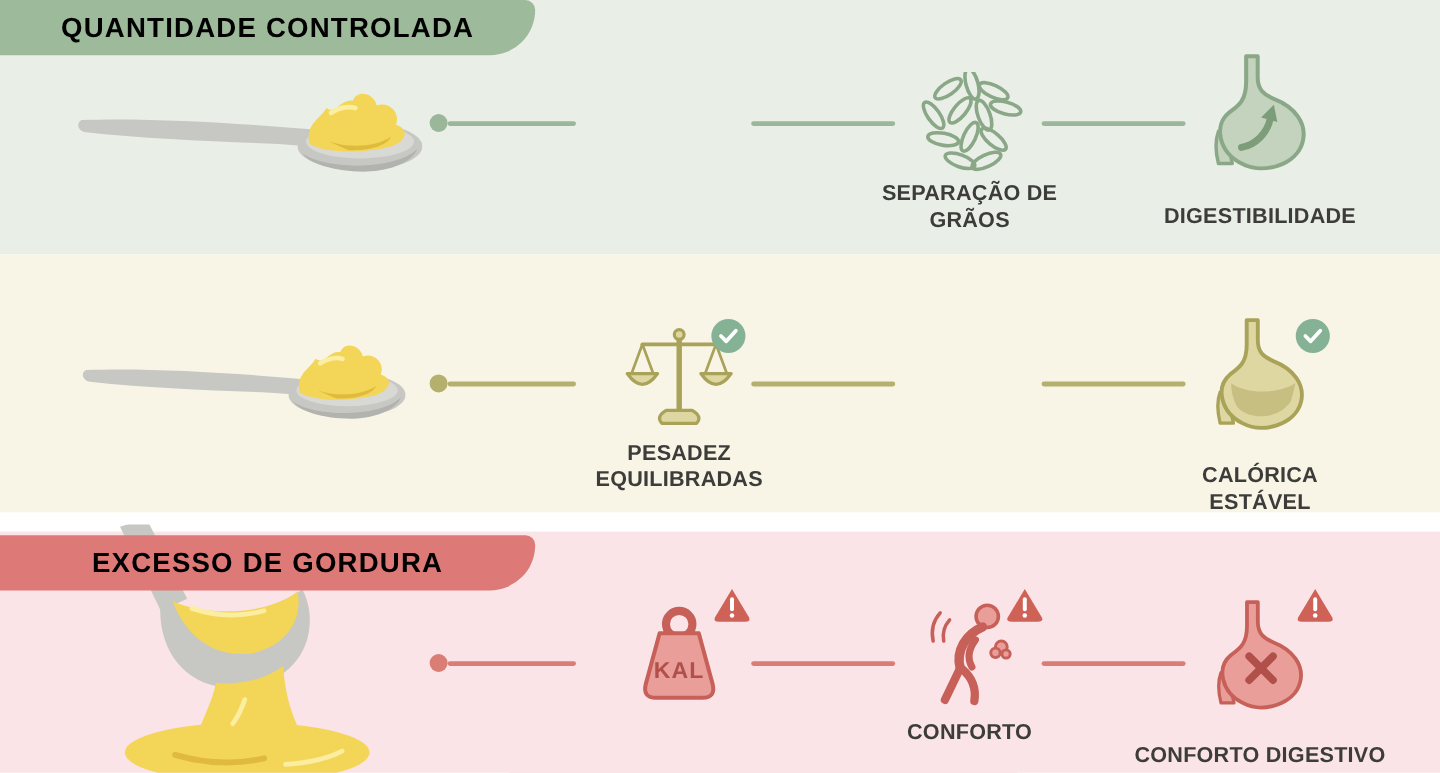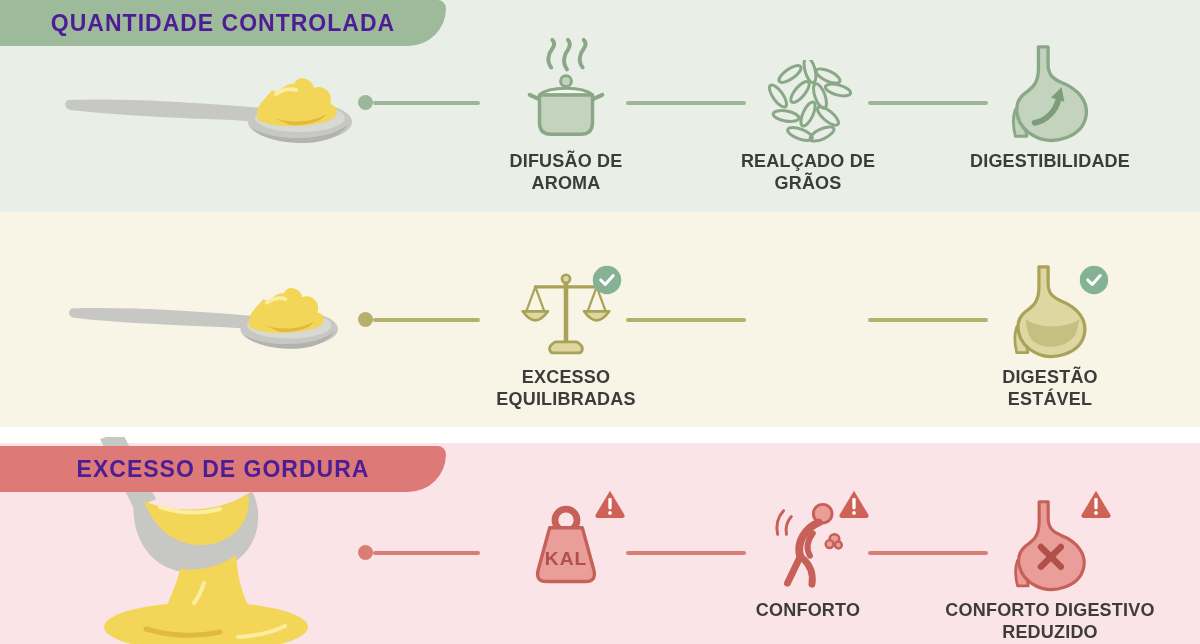--- a/index.html
+++ b/index.html
@@ -14,40 +14,40 @@
 
   .banner{
     position:absolute;left:0;top:0;width:446px;height:46px;
     background:var(--banner);
     border-radius:0 10px 46px 0;
     display:flex;align-items:center;justify-content:center;
     z-index:3;
   }
   .band3 .banner{top:3px;}
   .banner-text{
-    color:#4c1d95;font-weight:bold;font-size:23px;letter-spacing:1px;
+    color:#000000;font-weight:bold;font-size:23px;letter-spacing:1px;
     text-transform:uppercase;
   }
 
   .illus{position:absolute;z-index:2;}
   .spoon1{left:62px;top:68px;}
   .spoon2{left:66px;top:66px;}
   .ladle{left:88px;top:-6px;}
 
   .dot{position:absolute;width:15px;height:15px;border-radius:50%;background:var(--line);}
   .seg{position:absolute;height:3.5px;border-radius:2px;background:var(--line);}
   .sA{left:373px;width:107px;}
   .sB{left:626px;width:120px;}
   .sC{left:868px;width:120px;}
   .band1 .seg{top:101px;} .band1 .dot{left:358px;top:95px;}
   .band2 .seg{top:106px;} .band2 .dot{left:358px;top:100px;}
   .band3 .seg{top:108px;} .band3 .dot{left:358px;top:102px;}
 
   .item{position:absolute;width:240px;display:flex;flex-direction:column;align-items:center;}
-  .i1{left:446px;} .i2{left:688px;} .i3{left:930px;}
+  .i1{left:446px;} .i2{left:688px;} .i3{left:930px;gap:19px;}
   .band1 .item{top:40px;} .band1 .icon-wrap{height:104px;}
   .band2 .item{top:56px;} .band2 .icon-wrap{height:92px;}
   .band3 .item{top:54px;} .band3 .icon-wrap{height:96px;text-align:right;}
   .icon-wrap{position:relative;display:flex;align-items:flex-end;justify-content:center;}
   .label{
     margin-top:7px;font-weight:bold;font-size:18px;line-height:1.22;
     color:#3c3c3a;text-align:center;white-space:pre-line;letter-spacing:.2px;
   }
 
   .badge{position:absolute;}
@@ -82,61 +82,41 @@
       <path class="butter" d="M196 52 C192 36 204 32 210 22 C218 28 222 14 232 16 C236 6 250 10 252 20 C262 16 272 26 268 36 C280 40 276 50 264 54 C240 60 210 60 196 52 Z"></path>
       <path class="butter-sh" d="M212 50 C230 56 252 54 264 46 C260 54 244 58 228 57 Z"></path>
       <path class="butter-hl" stroke-width="4" d="M214 26 C220 22 228 20 234 22"></path>
     </svg>
 
     <span class="dot"></span>
     <span class="seg sA"></span>
     <span class="seg sB"></span>
     <span class="seg sC"></span>
 
-    <div class="item i1">
-      <div class="icon-wrap">
-        <svg width="100" height="108" viewBox="0 0 100 110">
-          <g class="s" stroke-width="4">
-            <path d="M35 32 C30 26 32 18 36 13 C39 9 38 6 36 4"></path>
-            <path d="M51 34 C46 27 48 19 52 14 C55 9 54 6 52 4"></path>
-            <path d="M67 32 C62 26 64 18 68 13 C71 9 70 6 68 4"></path>
-          </g>
-          <circle class="f" cx="50" cy="46" r="5.5" stroke-width="3"></circle>
-          <path class="fw" stroke-width="3" d="M23 60 C33 51 67 51 77 60 Z"></path>
-          <path class="f" stroke-width="3.5" d="M23 60 L23 88 Q23 100 35 100 L65 100 Q77 100 77 88 L77 60 Z"></path>
-          <g class="s" stroke-width="4">
-            <path d="M22 64 L13 60"></path>
-              <path d="M78 64 L87 60"></path>
-          </g>
-        </svg>
-      </div>
-      <div class="label">DIFUSÃO DE
-AROMA</div>
-    </div>
 
     <div class="item i2">
       <div class="icon-wrap">
         <svg width="96" height="84" viewBox="0 0 96 84">
           <g class="s" stroke-width="3">
             <ellipse cx="30" cy="14" rx="13" ry="5" transform="rotate(-35 30 14)"></ellipse>
             <ellipse cx="50" cy="10" rx="13" ry="5" transform="rotate(75 50 10)"></ellipse>
             <ellipse cx="68" cy="16" rx="13" ry="5" transform="rotate(25 68 16)"></ellipse>
             <ellipse cx="18" cy="36" rx="13" ry="5" transform="rotate(55 18 36)"></ellipse>
             <ellipse cx="40" cy="32" rx="13" ry="5" transform="rotate(-50 40 32)"></ellipse>
             <ellipse cx="60" cy="36" rx="13" ry="5" transform="rotate(70 60 36)"></ellipse>
             <ellipse cx="78" cy="30" rx="13" ry="5" transform="rotate(15 78 30)"></ellipse>
             <ellipse cx="26" cy="56" rx="13" ry="5" transform="rotate(10 26 56)"></ellipse>
             <ellipse cx="48" cy="54" rx="13" ry="5" transform="rotate(-65 48 54)"></ellipse>
             <ellipse cx="68" cy="56" rx="13" ry="5" transform="rotate(40 68 56)"></ellipse>
             <ellipse cx="40" cy="74" rx="13" ry="5" transform="rotate(20 40 74)"></ellipse>
             <ellipse cx="62" cy="74" rx="13" ry="5" transform="rotate(-25 62 74)"></ellipse>
           </g>
         </svg>
       </div>
-      <div class="label">REALÇADO DE
+      <div class="label">SEPARAÇÃO DE
 GRÃOS</div>
     </div>
 
     <div class="item i3">
       <div class="icon-wrap">
         <svg width="104" height="100" viewBox="0 0 104 104">
           <path class="f" stroke-width="3" d="M16 68 C13 76 13 84 16 96 L28 96 C25 84 25 76 27 70 Z"></path>
           <path class="f" stroke-width="3.5" d="M50 3 L50 21 C50 32 55 36 64 40 C82 47 93 61 89 77 C84 97 55 106 36 96 C26 91 20 83 18 74 C16 65 19 57 25 52 C33 46 40 42 40 25 L40 3 Z"></path>
           <path class="ds" stroke-width="6" d="M36 82 C48 80 58 70 61 57"></path>
           <path class="d" d="M53 56 L64 45 L67 60 Z"></path>
@@ -174,40 +154,40 @@
           <path class="f" stroke-width="3" d="M70 48 Q84 68 98 48 Z"></path>
           <path class="f" stroke-width="3" d="M38 82 L62 82 Q72 88 66 94 L34 94 Q28 88 38 82 Z"></path>
         </svg>
         <span class="badge badge-check">
           <svg width="32" height="32" viewBox="0 0 36 36">
             <circle cx="18" cy="18" r="16" style="fill:var(--check-color)"></circle>
             <path d="M11 18 L16 23 L25 13" stroke="#ffffff" stroke-width="3.5" fill="none" stroke-linecap="round" stroke-linejoin="round"></path>
           </svg>
         </span>
       </div>
-      <div class="label">EXCESSO
+      <div class="label">PESADEZ
 EQUILIBRADAS</div>
     </div>
 
 
     <div class="item i3">
       <div class="icon-wrap">
         <svg width="100" height="96" viewBox="0 0 104 104">
           <path class="f" stroke-width="3" d="M16 68 C13 76 13 84 16 96 L28 96 C25 84 25 76 27 70 Z"></path>
           <path class="f" stroke-width="3.5" d="M50 3 L50 21 C50 32 55 36 64 40 C82 47 93 61 89 77 C84 97 55 106 36 96 C26 91 20 83 18 74 C16 65 19 57 25 52 C33 46 40 42 40 25 L40 3 Z"></path>
           <path fill="var(--accent)" opacity="0.45" d="M26 60 C40 70 68 70 84 60 L80 76 C70 92 44 94 32 82 C28 76 26 68 26 60 Z"></path>
         </svg>
         <span class="badge badge-check">
           <svg width="32" height="32" viewBox="0 0 36 36">
             <circle cx="18" cy="18" r="16" style="fill:var(--check-color)"></circle>
             <path d="M11 18 L16 23 L25 13" stroke="#ffffff" stroke-width="3.5" fill="none" stroke-linecap="round" stroke-linejoin="round"></path>
           </svg>
         </span>
       </div>
-      <div class="label">DIGESTÃO
+      <div class="label">CALÓRICA
 ESTÁVEL</div>
     </div>
   </section>
 
   <section class="band band3" style="--band: #fae4e7; --banner: #dd7a77; --accent: #c66058; --accent-dark: #b14f4a; --icon-fill: #e99e99; --line: #d97d75;">
     <svg class="illus ladle" width="230" height="215" viewBox="0 0 230 215">
       <path class="gray" d="M12 2 L34 -5 L68 62 L46 72 Z"></path>
       <path class="gray" d="M46 62 C42 100 62 132 100 136 C140 139 168 116 170 84 C171 72 168 62 164 54 C130 78 80 80 46 62 Z"></path>
       <path class="butter" d="M92 132 C88 152 78 166 74 184 L168 184 C156 162 150 146 148 118 C132 130 110 134 92 132 Z"></path>
       <path class="butter" d="M56 64 C88 78 138 74 160 56 C164 76 154 98 128 106 C98 114 68 98 56 64 Z"></path>

